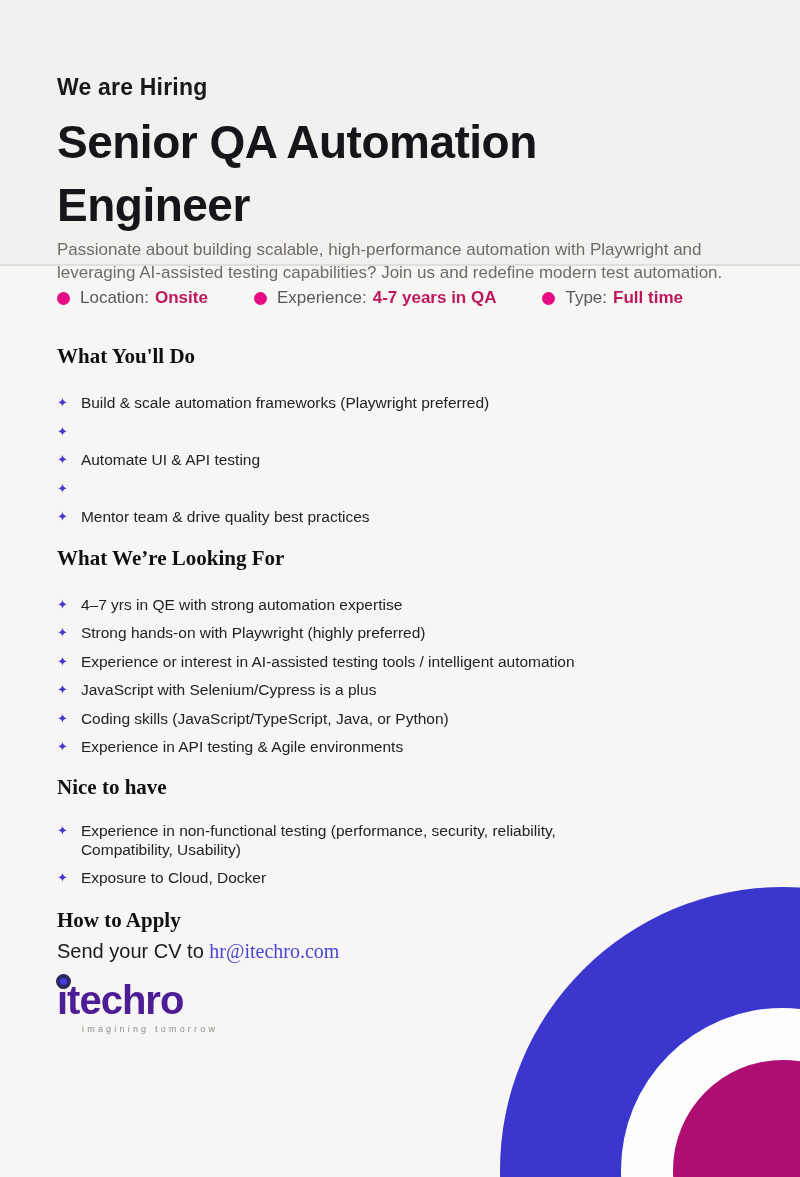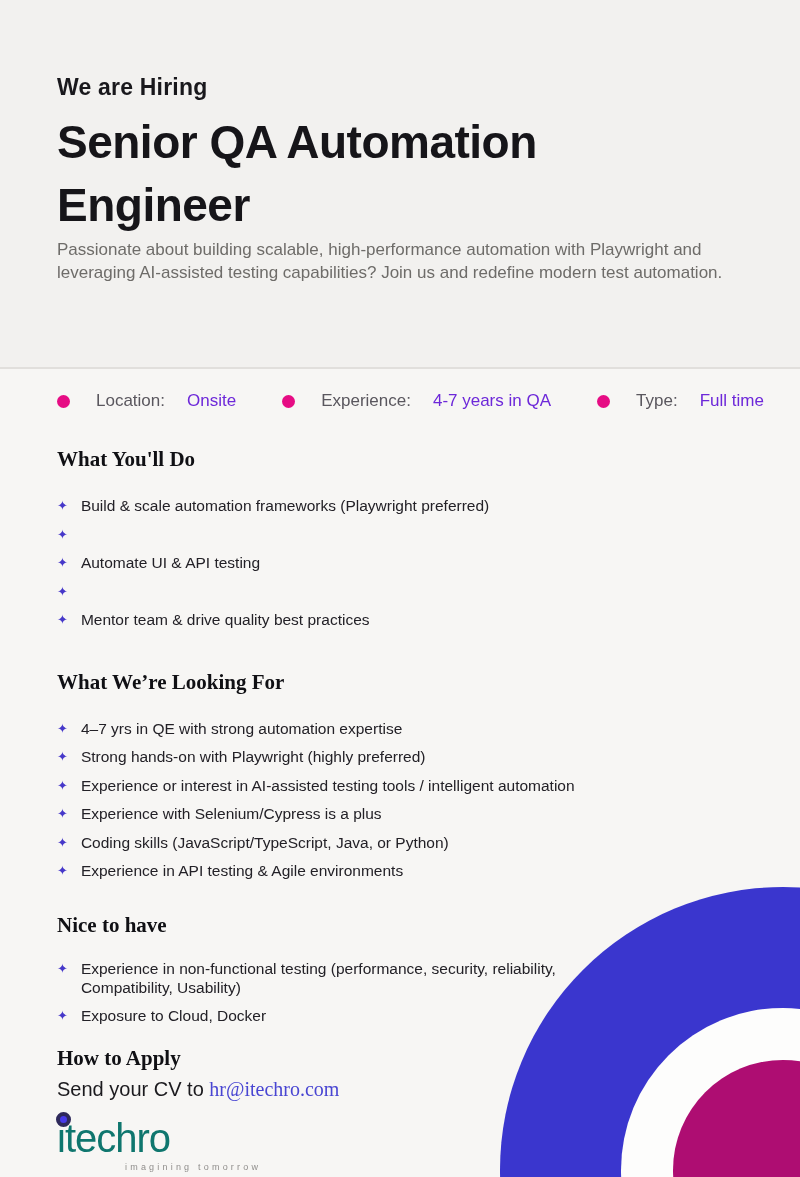--- a/index.html
+++ b/index.html
@@ -30,21 +30,21 @@
     background:#fdfdfc;
   }
   .bullseye-inner {
     position:absolute; left:673px; top:1060px;
     width:220px; height:220px; border-radius:50%;
     background:#ae0d72;
   }
   
   .header {
     position:relative;
-    height:369px;
+    height:266px;
     background:#f2f1ef;
     border-bottom:2px solid #e1dfdc;
     padding:74px 0 0 57px;
   }
   .eyebrow {
     font-size:23px; font-weight:700; letter-spacing:.2px;
     color:#19181c;
   }
   .job-title {
     margin-top:10px;
@@ -58,37 +58,37 @@
     font-size:17px; line-height:1.37;
     color:#6e6c69;
     max-width:695px;
   }
   
   .meta-row {
     display:flex; align-items:center;
     gap:46px;
     margin:22px 0 0 57px;
   }
-  .meta-item { display:flex; align-items:center; font-size:17px;gap:16px; }
+  .meta-item { display:flex; align-items:center; font-size:17px; }
   .meta-dot {
     width:13px; height:13px; border-radius:50%;
     background:#e60c84; margin-right:10px; flex:0 0 auto;
   }
   .meta-label { color:#5a575e; margin-right:6px; }
-  .meta-value { color:#6d28d9; font-weight:400; }
+  .meta-value { color:#be185d; font-weight:700; }
   
   .content { padding-left:57px; position:relative; z-index:2; }
   .job-section h2 {
     font-family:"Liberation Serif", serif;
     font-size:21px; font-weight:700; color:#101014;
   }
   .job-section { margin-top:30px; }
   .job-section.s0 { margin-top:36px; }
-  .job-section.s1 { margin-top:40px; }
-  .job-section.s2 { margin-top:32px; }
+  .job-section.s1 { margin-top:19px; }
+  .job-section.s2 { margin-top:18px; }
   .job-section ul { list-style:none; margin-top:24px; max-width:660px; }
   .job-section.s2 ul { max-width:518px; margin-top:21px; }
   .job-section li {
     display:flex; gap:13px;
     margin-bottom:9px;
     font-size:15.5px; line-height:1.25; color:#232127;
   }
   .bullet-star {
     flex:0 0 auto;
     color:#4638c9; font-size:13px; line-height:1.5;
@@ -98,30 +98,30 @@
     margin-top:20px;
     font-family:"Liberation Serif", serif;
     font-size:21px; font-weight:700; color:#101014;
   }
   .apply-line { margin-top:7px; font-size:20px; color:#1b1a1e; }
   .apply-line a { color:#4946d2; text-decoration:none;font-family:Liberation Serif, serif; }
   
   .logo-block { margin-top:17px; }
   .logo-word {
     position:relative; display:inline-block;
-    font-size:40px; font-weight:400; line-height:1;
-    letter-spacing:-1px; color:#0f766e;
+    font-size:40px; font-weight:700; line-height:1;
+    letter-spacing:-1px; color:#4c1d95;
   }
   .logo-dot {
     position:absolute; left:-1px; top:-6px;
     width:15px; height:15px; border-radius:50%;
     background:#4739e8; border:4px solid #2e295b;
   }
   .logo-tagline {
-    margin:4px 0 0 68px;
+    margin:4px 0 0 25px;
     font-size:9px; letter-spacing:3.2px; color:#908e8c;
   }
 </style>
 </head>
 <body>
 
 <div class="poster">
 
   <div class="corner-blob"></div>
 
@@ -185,21 +185,21 @@
             <li>
               <span class="bullet-star">✦</span>
               <span>Strong hands-on with Playwright (highly preferred)</span>
             </li>
             <li>
               <span class="bullet-star">✦</span>
               <span>Experience or interest in AI-assisted testing tools / intelligent automation</span>
             </li>
             <li>
               <span class="bullet-star">✦</span>
-              <span>Experience with Selenium/Cypress is a plus</span>
+              <span>JavaScript with Selenium/Cypress is a plus</span>
             </li>
             <li>
               <span class="bullet-star">✦</span>
               <span>Coding skills (JavaScript/TypeScript, Java, or Python)</span>
             </li>
             <li>
               <span class="bullet-star">✦</span>
               <span>Experience in API testing &amp; Agile environments</span>
             </li>
           </ul>

